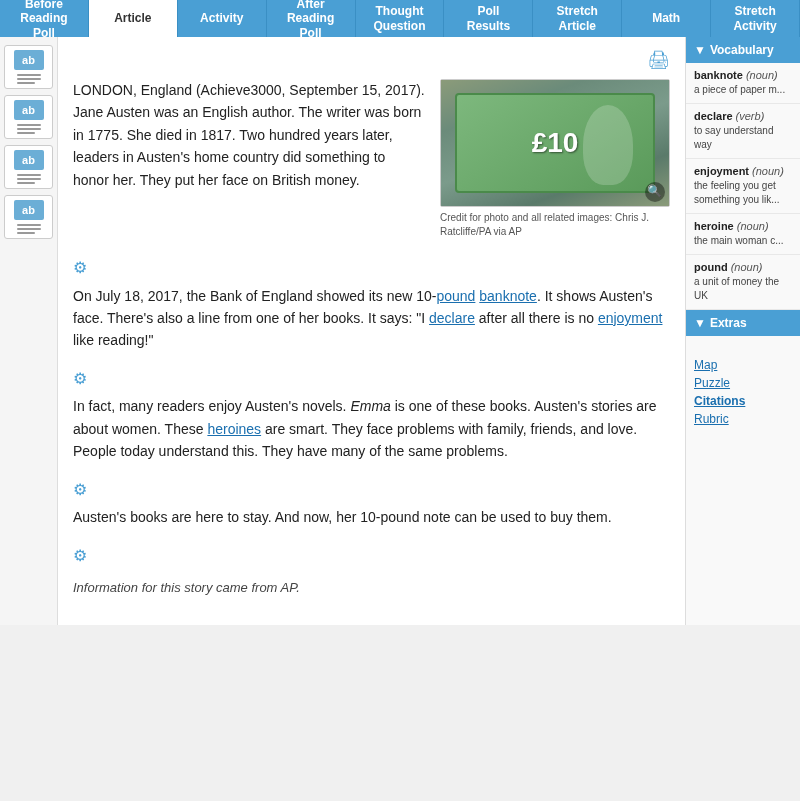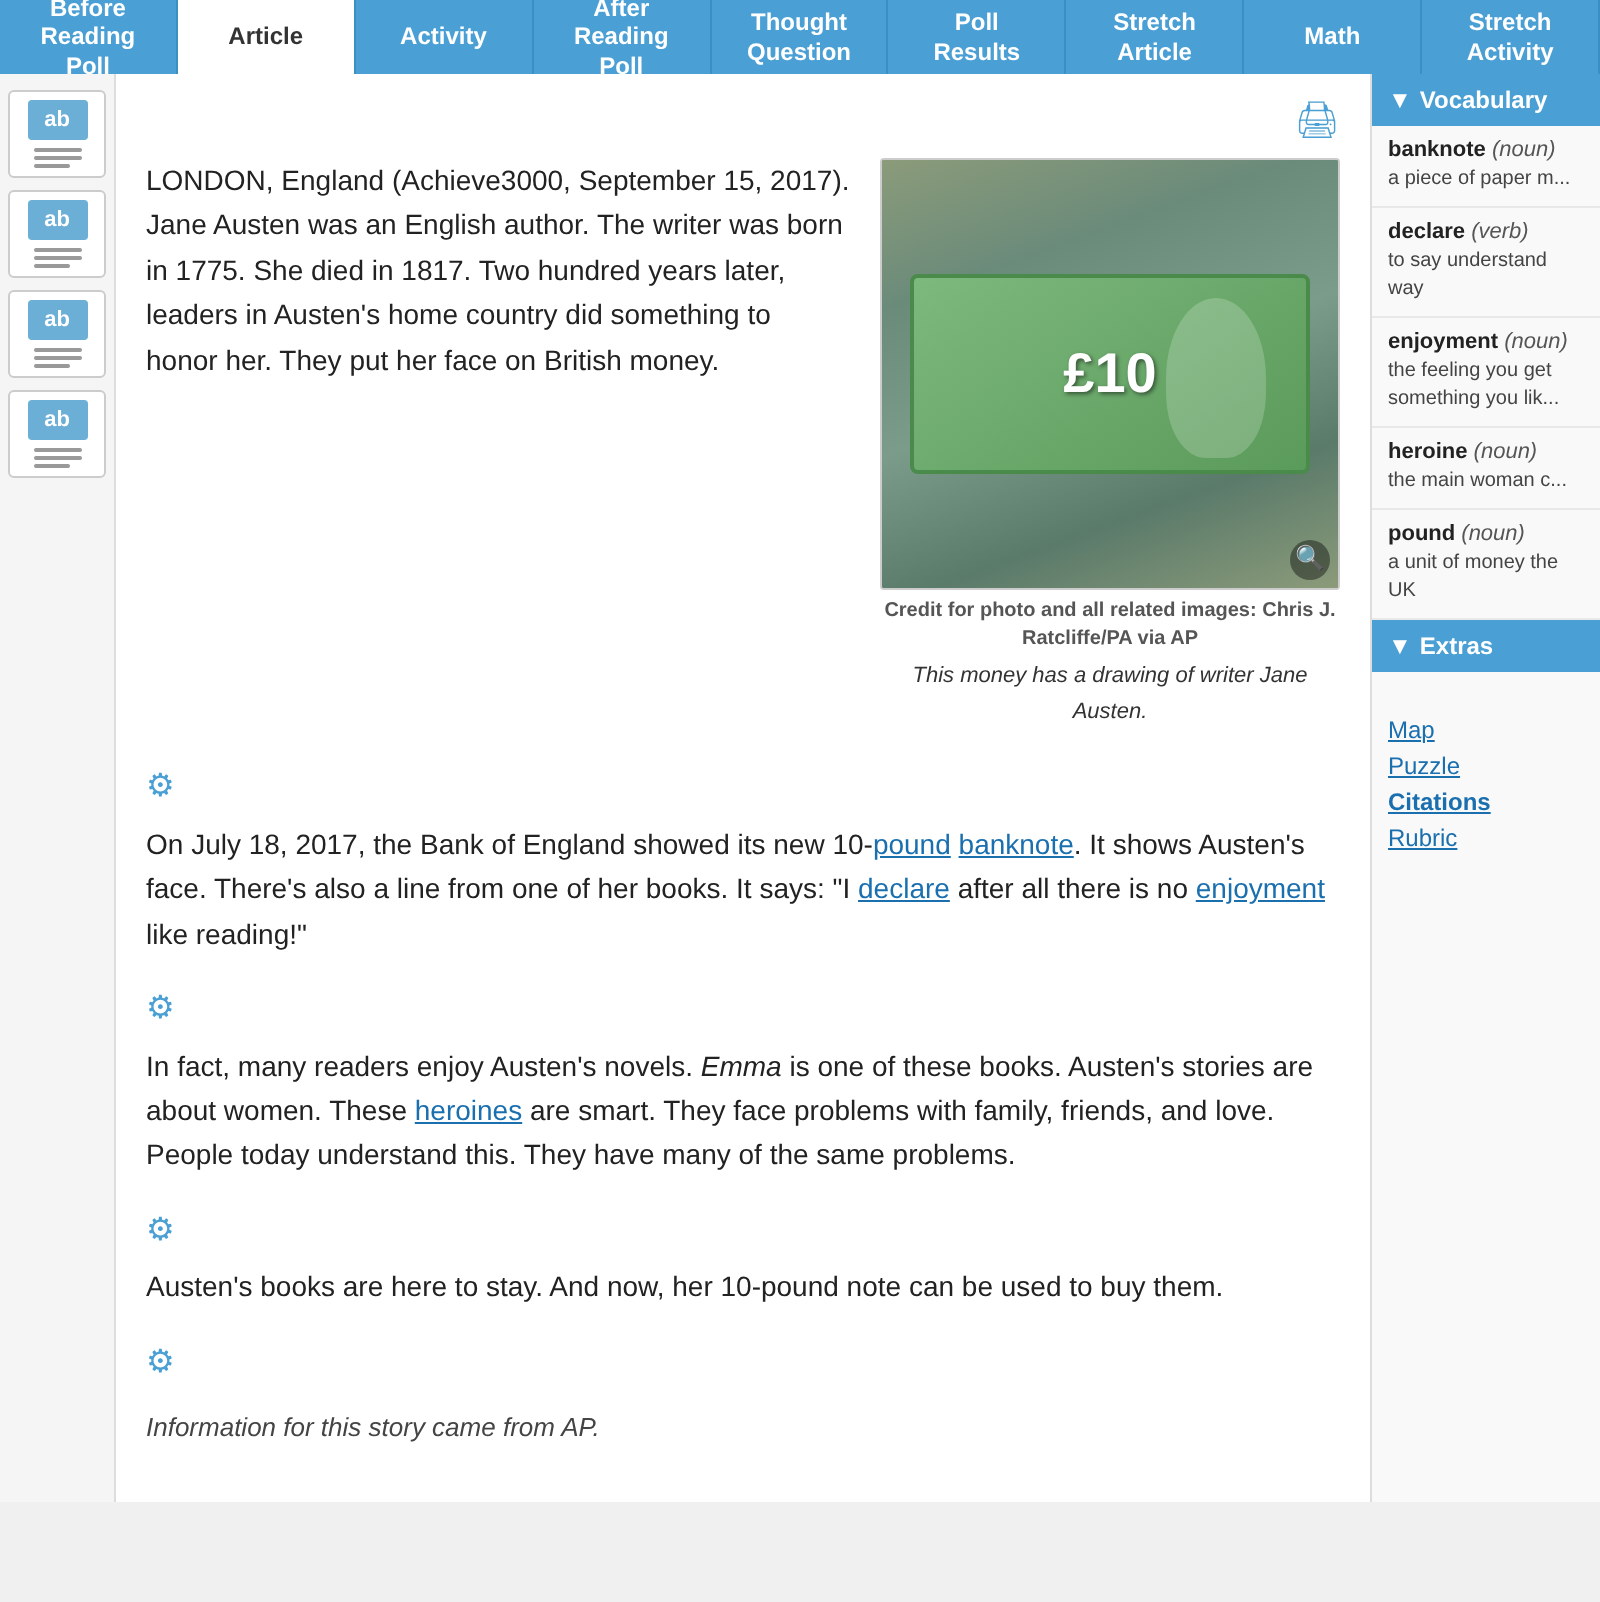--- a/index.html
+++ b/index.html
@@ -114,21 +114,21 @@
       flex: 1;
     }
 
     .intro-image-wrap {
       width: 230px;
       flex-shrink: 0;
     }
 
     .intro-image {
       width: 230px;
-      height: 216px;
+      height: 128px;
       background: linear-gradient(135deg, #8B7355 0%, #6B8E6B 30%, #5B7355 60%, #8B7355 100%);
       border: 1px solid #ccc;
       border-radius: 2px;
       display: flex;
       align-items: center;
       justify-content: center;
       position: relative;
       overflow: hidden;
     }
     .banknote-visual {
@@ -160,24 +160,22 @@
       display: flex;
       align-items: center;
       justify-content: center;
       font-size: 12px;
       cursor: pointer;
     }
 
     .image-credit {
       font-size: 10px;
       color: #555;
-      text-align: center;
       margin-top: 4px;
       line-height: 1.4;
-      font-weight: bold;
     }
     .image-caption {
       font-size: 11px;
       font-style: italic;
       text-align: center;
       color: #333;
       margin-top: 3px;
     }
 
     .paragraph-block {
@@ -343,21 +341,20 @@
             <div style="width:100%;height:100%;background:linear-gradient(160deg,#8B9B7A 0%,#6B8B7A 25%,#7B9B8B 50%,#5A7A6A 75%,#8B9B7A 100%);display:flex;align-items:center;justify-content:center;position:relative;">
               <div class="banknote-visual">
                 <span class="banknote-text">£10</span>
 
                 <div style="position:absolute;right:20px;top:10px;width:50px;height:80px;background:rgba(255,255,255,0.2);border-radius:50% 50% 40% 40%;"></div>
               </div>
               <div class="magnify-icon">🔍</div>
             </div>
           </div>
           <div class="image-credit">Credit for photo and all related images: Chris J. Ratcliffe/PA via AP</div>
-          <div class="image-caption">This money has a drawing of writer Jane Austen.</div>
         </div>
       </div>
 
       <div class="paragraph-block">
         <span class="audio-icon">⚙</span>
         <p>On July 18, 2017, the Bank of England showed its new 10-<span class="link">pound</span> <span class="link">banknote</span>. It shows Austen's face. There's also a line from one of her books. It says: "I <span class="link">declare</span> after all there is no <span class="link">enjoyment</span> like reading!"</p>
       </div>
 
       <div class="paragraph-block">
         <span class="audio-icon">⚙</span>

